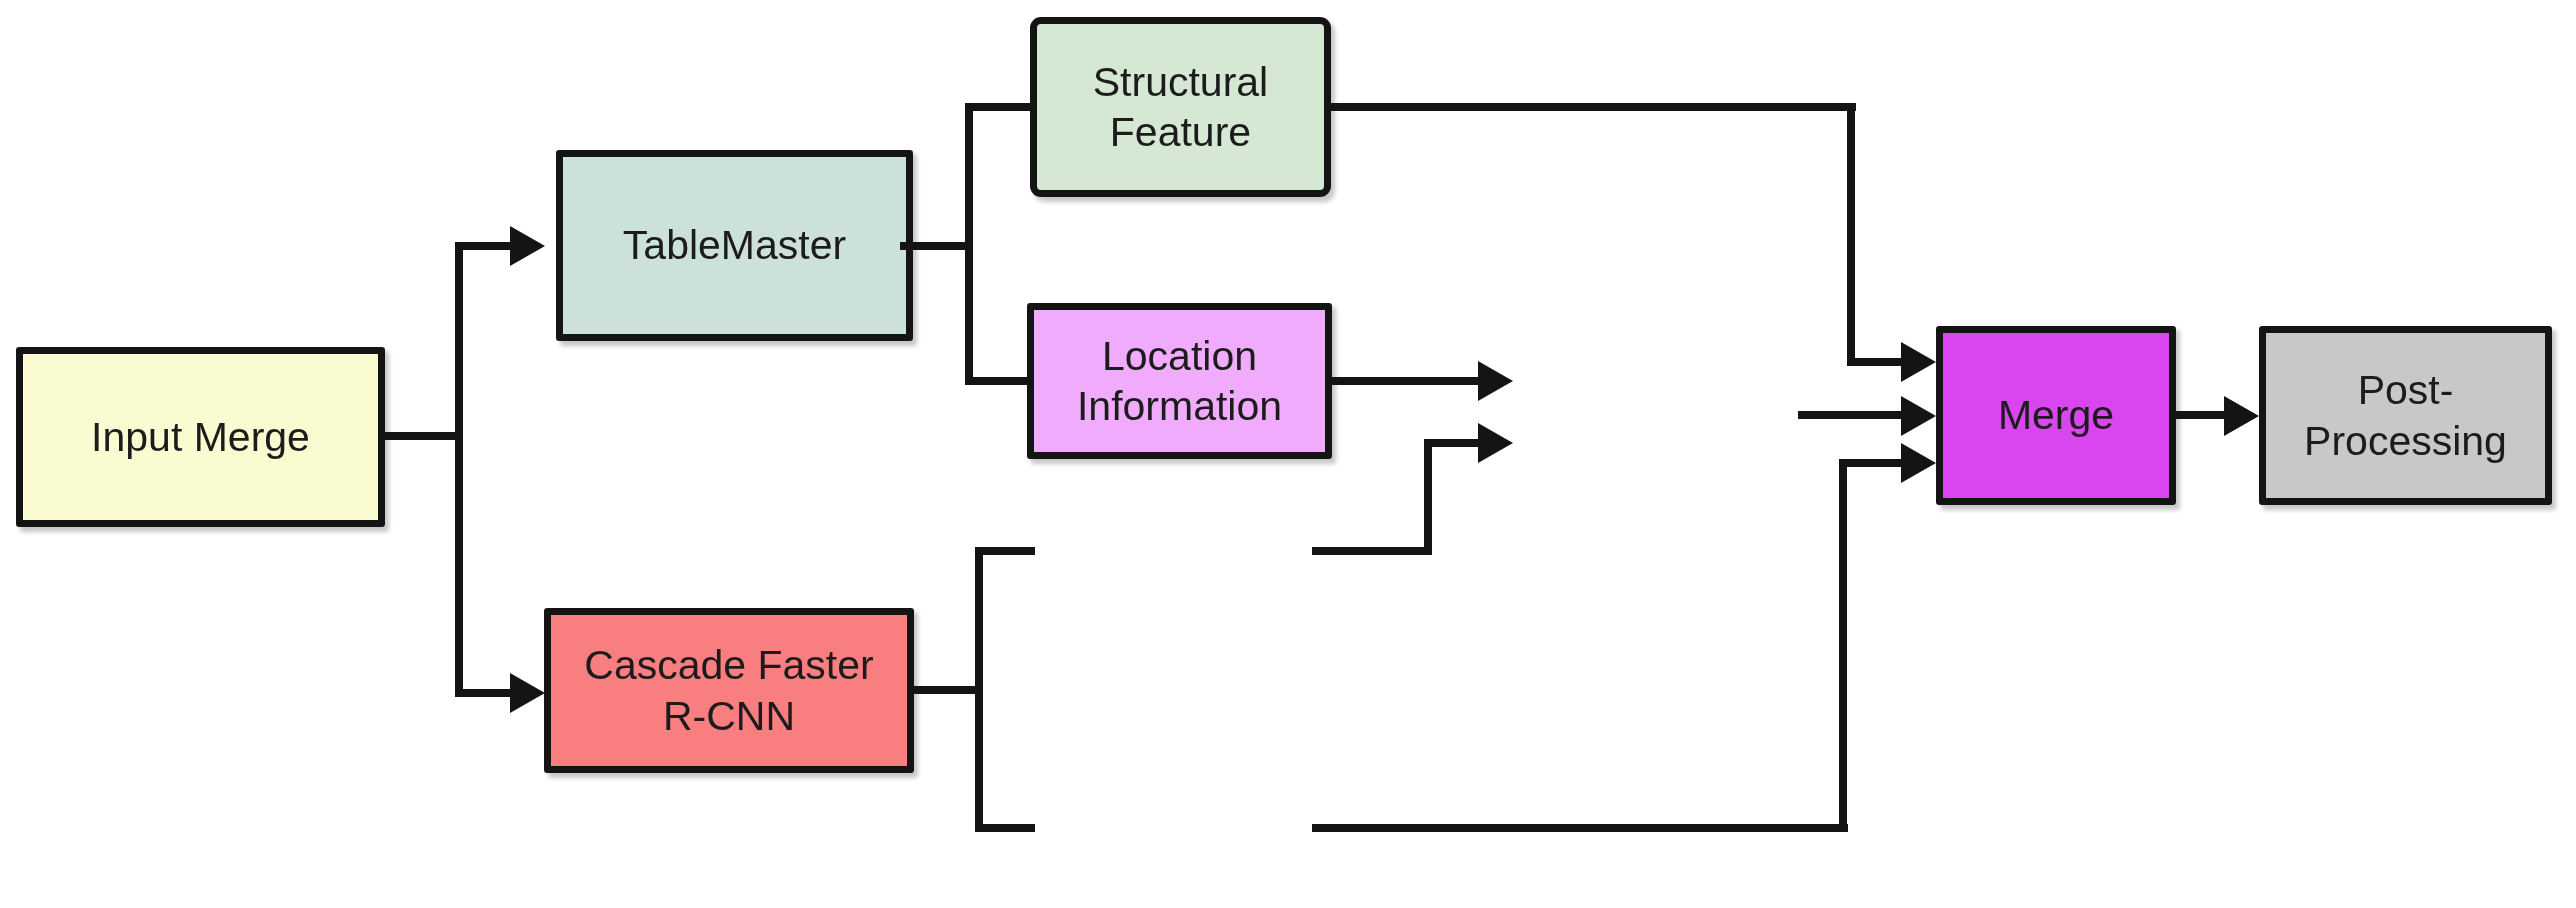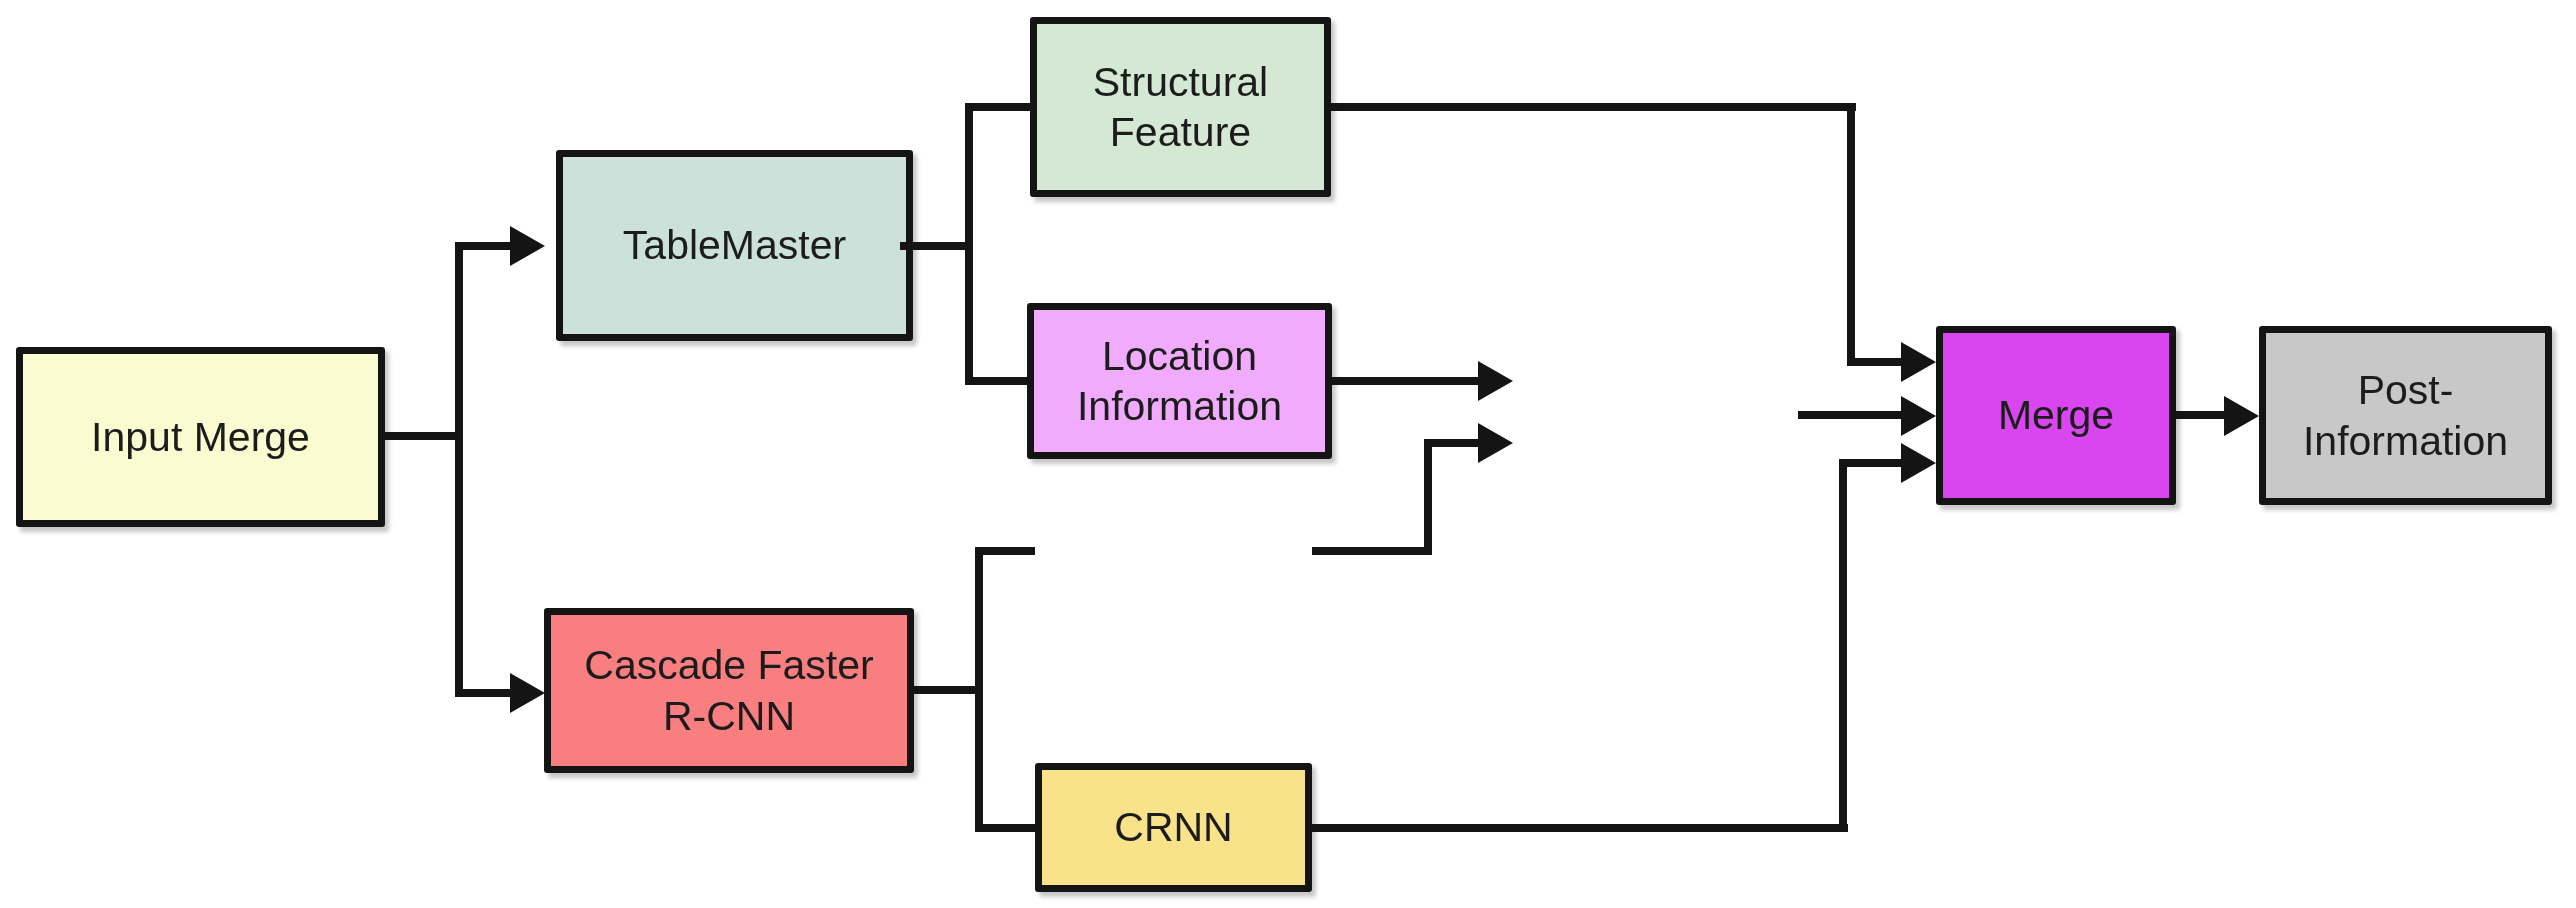--- a/index.html
+++ b/index.html
@@ -48,48 +48,45 @@
 <div class="canvas">
 
   <div class="node" style="left: 16px; top: 347px; width: 369px; height: 180px; background: rgb(251, 251, 210);">
     <span>Input Merge</span>
   </div>
 
   <div class="node" style="left: 544px; top: 150px; width: 357px; height: 191px; background: rgb(205, 225, 219); margin-left: 12px;">
     <span>TableMaster</span>
   </div>
 
-  <div class="node" style="left: 1030px; top: 17.4px; width: 301px; height: 180px; background: rgb(213, 232, 212);">
+  <div class="node" style="left: 1030px; top: 17.4px; width: 301px; height: 180px; background: rgb(213, 232, 212); border-radius: 11px;">
     <span>Structural
 Feature</span>
   </div>
 
   <div class="node" style="left: 1027px; top: 303px; width: 305px; height: 156px; background: #f0abfc;">
     <span>Location
 Information</span>
   </div>
 
   <div class="node" style="left: 544px; top: 608px; width: 370px; height: 165px; background: rgb(249, 126, 128);">
     <span>Cascade Faster
 R-CNN</span>
   </div>
 
 
-  <div class="node" style="left: 1035px; top: 763px; width: 277px; height: 129px; background: rgb(248, 226, 138);">
-    <span>CRNN</span>
-  </div>
 
 
   <div class="node" style="left: 1936px; top: 326px; width: 240px; height: 179px; background: #d946ef;">
     <span>Merge</span>
   </div>
 
   <div class="node" style="left: 2259px; top: 326px; width: 293px; height: 179px; background: rgb(200, 200, 200);">
     <span>Post-
-Information</span>
+Processing</span>
   </div>
 
   <div class="seg" style="left:385px;top:432px;width:78px;height:8px"></div>
   <div class="seg" style="left:455px;top:242px;width:8px;height:455px"></div>
   <div class="seg" style="left:455px;top:242px;width:59px;height:8px"></div>
   <div class="arrow" style="left:510px;top:226px"></div>
   <div class="seg" style="left:455px;top:689px;width:59px;height:8px"></div>
   <div class="arrow" style="left:510px;top:673px"></div>
 
   <div class="seg" style="left:900px;top:242px;width:73px;height:8px"></div>

